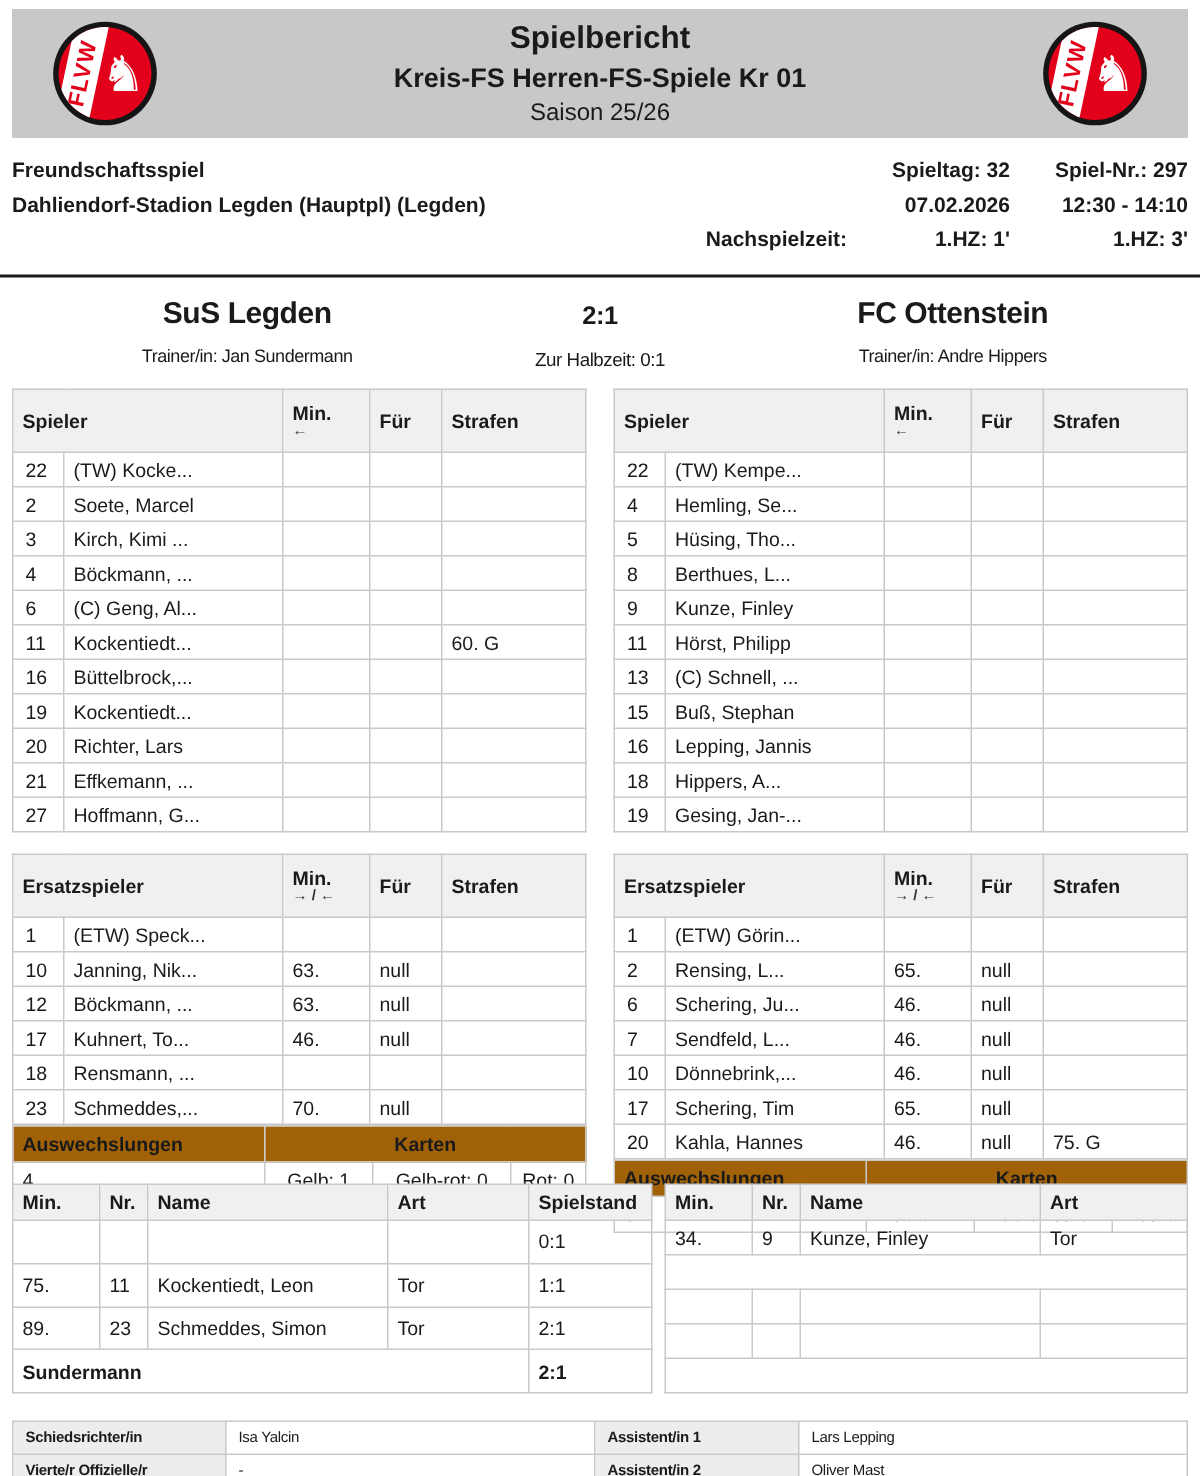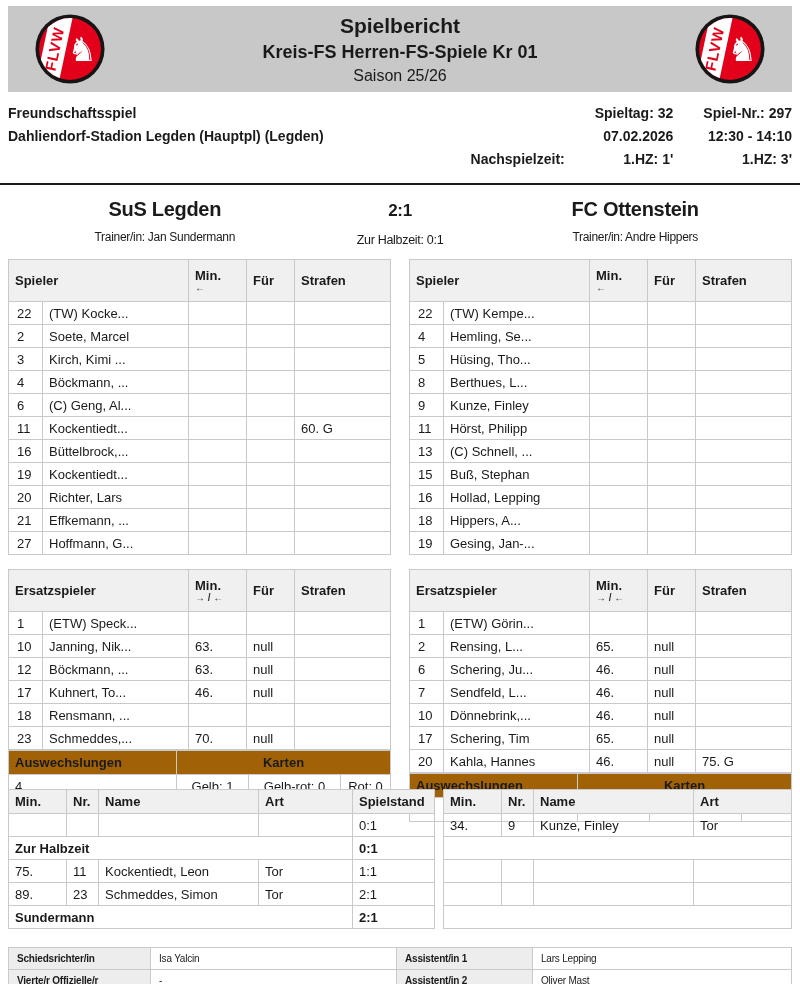--- a/index.html
+++ b/index.html
@@ -418,21 +418,21 @@
           <tr>
             <td class="nr">15</td>
             <td>Buß, Stephan</td>
             <td></td>
             <td></td>
             <td></td>
           </tr>
 
           <tr>
             <td class="nr">16</td>
-            <td>Hollad, Lepping</td>
+            <td>Lepping, Jannis</td>
             <td></td>
             <td></td>
             <td></td>
           </tr>
 
           <tr>
             <td class="nr">18</td>
             <td>Hippers, A...</td>
             <td></td>
             <td></td>
@@ -568,24 +568,20 @@
       <th>Art</th>
       <th>Spielstand</th>
     </tr>
       </thead>
     <tbody>
       <tr>
         <td></td>
         <td></td>
         <td></td>
         <td></td>
-        <td>0:1</td>
-      </tr>
-      <tr class="bold-row">
-        <td colspan="4">Zur Halbzeit</td>
         <td>0:1</td>
       </tr>
       <tr>
         <td>75.</td>
         <td>11</td>
         <td>Kockentiedt, Leon</td>
         <td>Tor</td>
         <td>1:1</td>
       </tr>
       <tr>

